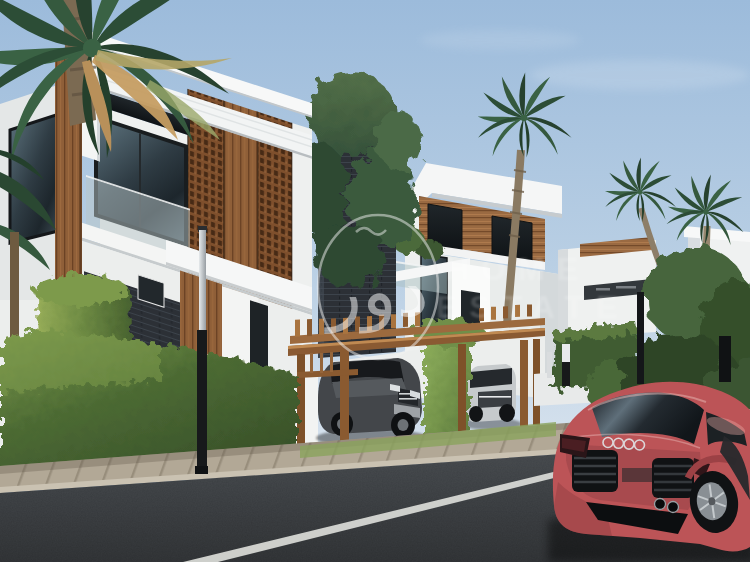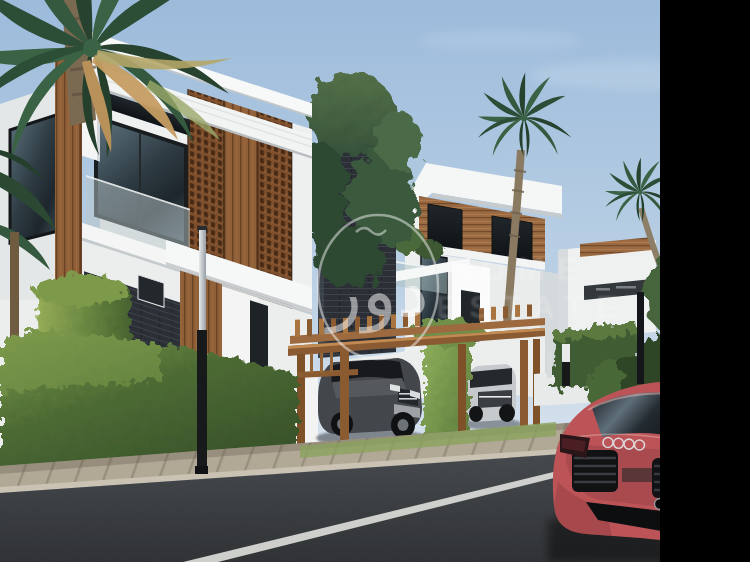--- a/index.html
+++ b/index.html
@@ -1,16 +1,16 @@
 <!DOCTYPE html>
 <html><head>
 <meta charset="utf-8">
 <style>
   html,body{margin:0;padding:0;background:#000;}
-  #stage{position:relative;width:660px;height:562px;overflow:hidden;background:#aac4de;}
+  #stage{position:relative;width:750px;height:562px;overflow:hidden;background:#aac4de;}
   svg{display:block;}
   .wm-text{font-family:"Liberation Sans",sans-serif;font-weight:bold;letter-spacing:12px;}
   .wm-ar{font-family:"DejaVu Sans",sans-serif;}
 </style>
 </head>
 <body>
 
 <div id="stage">
 <svg width="750" height="562" viewBox="0 0 750 562" xmlns="http://www.w3.org/2000/svg">
 <defs>

